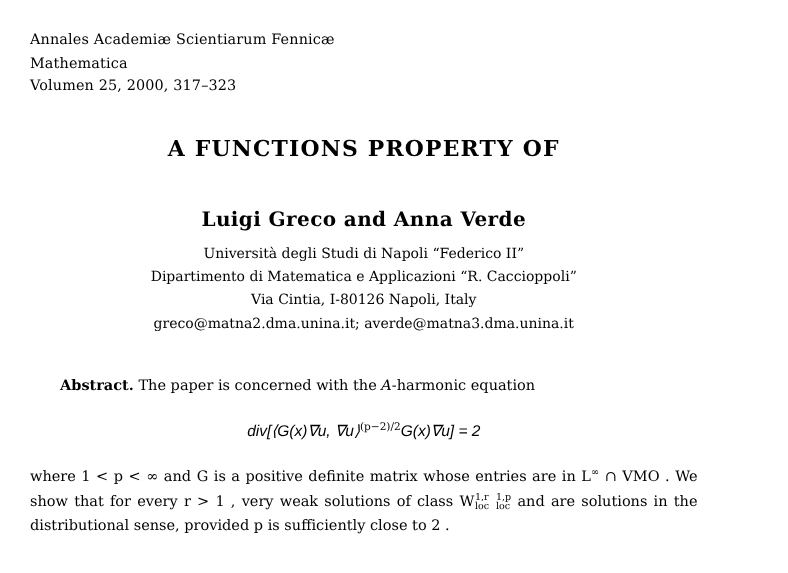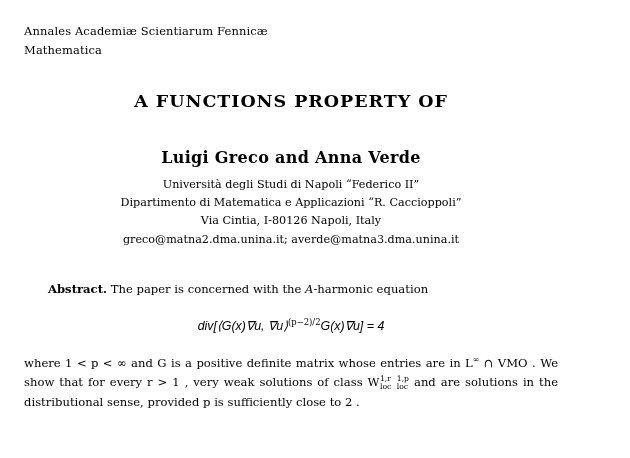--- a/index.html
+++ b/index.html
@@ -109,20 +109,21 @@
   .stack .bot { display: block; }
 </style>
 </head>
 <body>
 
 <div class="page">
 
   <div class="journal-head">
     <div>Annales Academiæ Scientiarum Fennicæ</div>
     <div>Mathematica</div>
+    <div>Volumen 25, 2000, 317–323</div>
   </div>
 
   <div class="title-block">
     <div class="title-line">A FUNCTIONS PROPERTY OF</div>
   </div>
 
   <div class="authors">Luigi Greco and Anna Verde</div>
 
   <div class="affil">
     <div>Università degli Studi di Napoli “Federico II”</div>
@@ -132,21 +133,21 @@
   </div>
 
   <div class="abstract">
     <div class="abstract-head">
       <b>Abstract.</b>
       <span>The paper is concerned with the</span>
       <span class="scriptA">A</span><span>-harmonic equation</span>
     </div>
 
     <div class="display-eq">
-      <span class="mathvar">div[⟨G(x)∇u, ∇u⟩</span><sup>(p−2)/2</sup><span class="mathvar">G(x)∇u] = 4</span>
+      <span class="mathvar">div[⟨G(x)∇u, ∇u⟩</span><sup>(p−2)/2</sup><span class="mathvar">G(x)∇u] = 2</span>
     </div>
 
     <div class="abstract-body">
       <span>where 1 &lt; p &lt; ∞ and G is a positive definite matrix whose entries are in L</span><sup>∞</sup>
       <span>∩ VMO . We show</span>
       <span>that for every r &gt; 1 , very weak solutions of class W</span><span class="stack"><span class="top">1,r</span><span class="bot">loc</span></span>
       <span class="stack"><span class="top">1,p</span><span class="bot">loc</span></span>
       <span>and are solutions</span>
       <span>in the distributional sense, provided p is sufficiently close to 2 .</span>
     </div>

